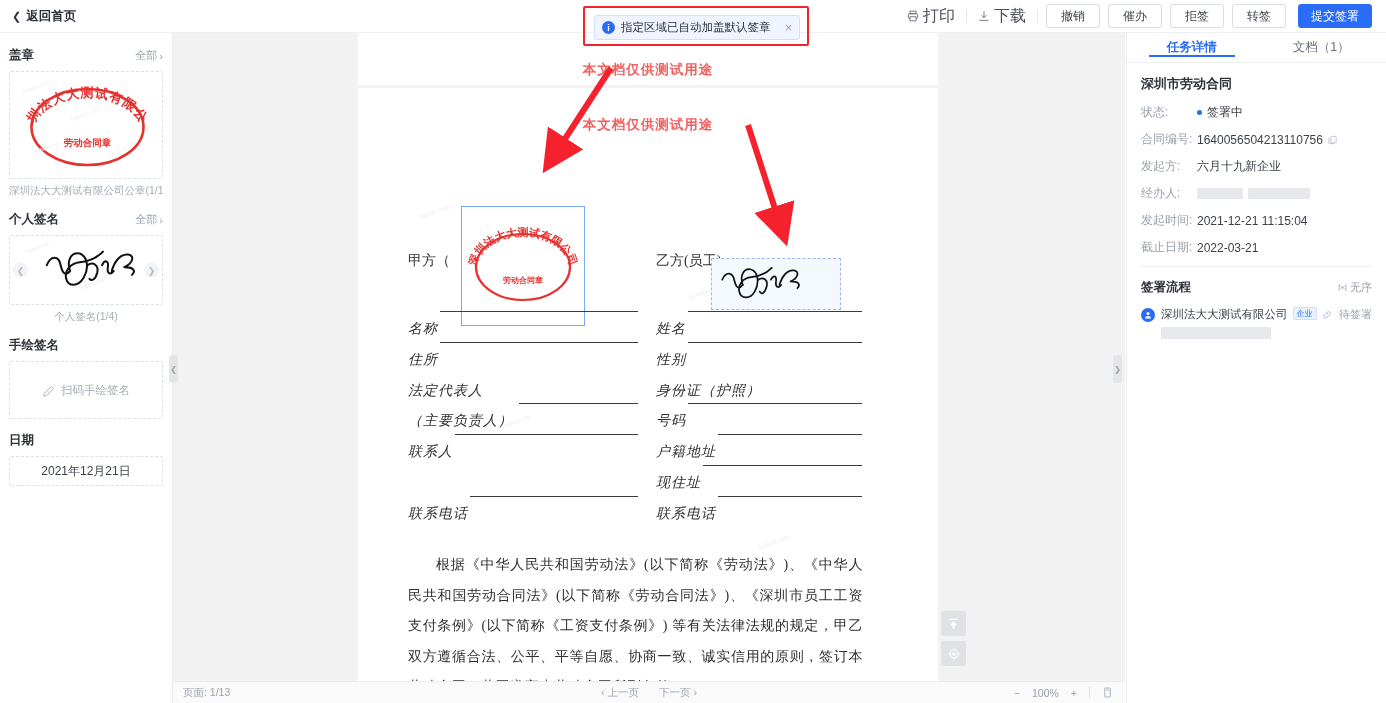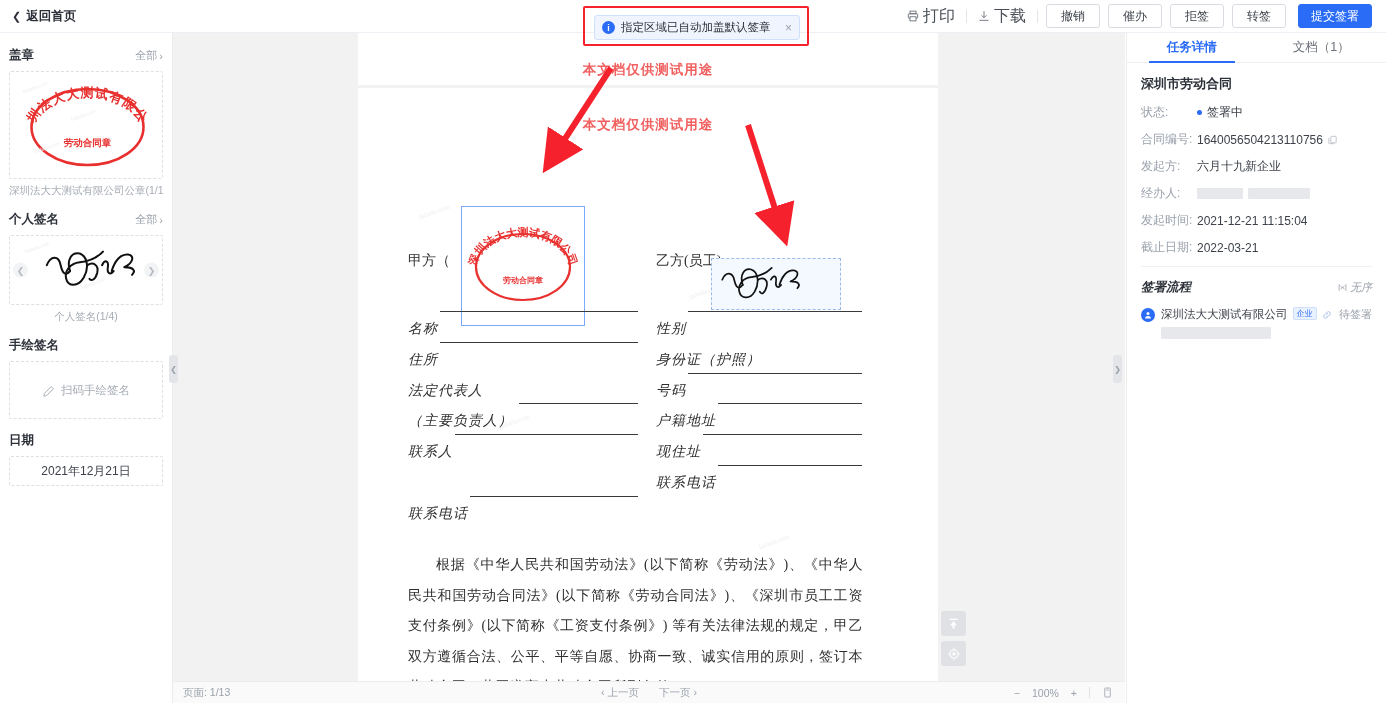--- a/index.html
+++ b/index.html
@@ -162,40 +162,40 @@
   .bb-nav span { cursor: pointer; }
   .bb-zoom { margin-left: auto; display:flex; align-items:center; gap:12px; padding-right: 12px;}
   .bb-zoom span { cursor: pointer; }
   .bb-vsep { width:1px; height: 11px; background:#e0e2e6; }
 
   
   #rightpanel {
     position: absolute; top: 33px; left: 1126px; width: 260px; height: 670px;
     background: #fff; border-left: 1px solid #ececec;
   }
-  .tabs { display: flex; height: 30px; border-bottom: 1px solid #edeff2; }
+  .tabs { display: flex; height: 30px; border-bottom: 1px solid #edeff2; align-items: center; }
   .tab {
     flex: 1; display: flex; align-items: center; justify-content: center;
     font-size: 12.5px; color: #6a7079; cursor: pointer; position: relative;
   }
   .tab.active { color: #2b6cf6; font-weight: bold; }
   .tab.active::after {
     content:''; position:absolute; bottom:-1px; left: 22px; right: 22px;
     height: 2px; background: #2b6cf6;
   }
   .rp-body { padding: 12px 14px 0 14px; }
   .rp-title { font-size: 13px; font-weight: bold; color: #2c3038; margin-bottom: 11px; }
   .kv { display: flex; font-size: 12px; margin-bottom: 10px; align-items: center; }
   .kv-k { color: #9aa1ab; width: 56px; flex: 0 0 auto; }
   .kv-v { color: #3d424a; display: flex; align-items: center; gap: 5px; }
   .dot { width: 5px; height: 5px; border-radius: 50%; background: #2b6cf6; display:inline-block; }
   .masked { display:inline-block; height: 11px; background: #e6e8eb; border-radius: 1px; }
   .copy-ico { color: #b4b9c0; font-size: 10px; cursor: pointer; }
   .rp-divider { height:1px; background:#eef0f2; margin: 4px 0 12px 0; }
-  .flow-head { display:flex; align-items:center; justify-content: space-between; margin-bottom: 11px; font-style: italic; }
+  .flow-head { display:flex; align-items:center; justify-content: space-between; margin-bottom: 11px; }
   .flow-title { font-size: 12.5px; font-weight: bold; color: #2c3038; }
   .flow-order { font-size: 11px; color: #9aa1ab; display:flex; align-items:center; gap:3px; }
   .flow-row { display:flex; align-items:flex-start; gap: 6px; }
   .flow-avatar {
     width: 14px; height: 14px; border-radius: 50%; background: #2b6cf6;
     color:#fff; font-size: 8px; display:flex; align-items:center; justify-content:center;
     flex: 0 0 auto; margin-top: 1px;
   }
   .flow-name { font-size: 11.5px; color: #3d424a; }
   .flow-badge {
@@ -385,20 +385,24 @@
         <div class="fline" style="height:30.8px">
             <span class="fl-lbl"></span>
           </div>
         <div class="fline">
             <span class="fl-lbl">联系电话</span>
             <span class="fl-rule"></span>
           </div>
       </div>
 
       <div class="col" style="top:226px; left:298px; width:206px;">
+        <div class="fline">
+            <span class="fl-lbl">姓名</span>
+            <span class="fl-rule"></span>
+          </div>
         <div class="fline">
             <span class="fl-lbl">性别</span>
             <span class="fl-rule"></span>
           </div>
         <div class="fline">
             <span class="fl-lbl">身份证（护照）</span>
           </div>
         <div class="fline">
             <span class="fl-lbl">号码</span>
             <span class="fl-rule"></span>

